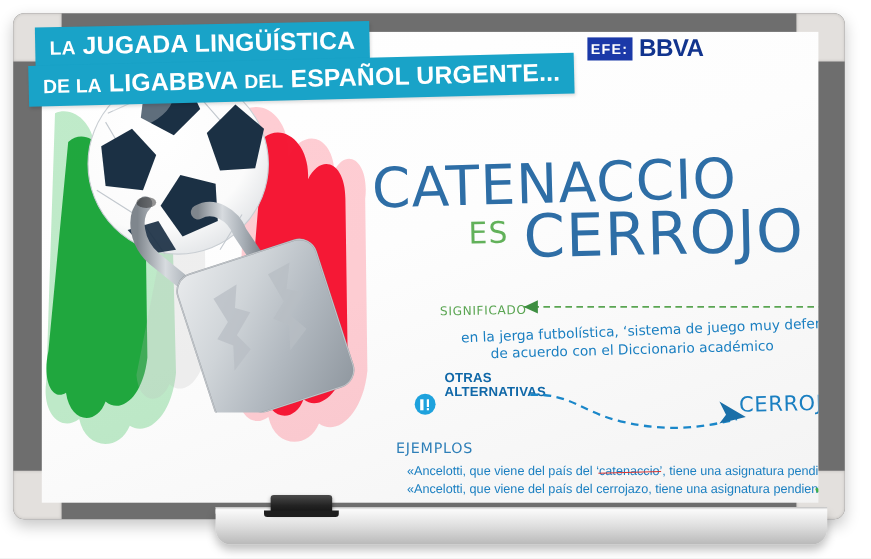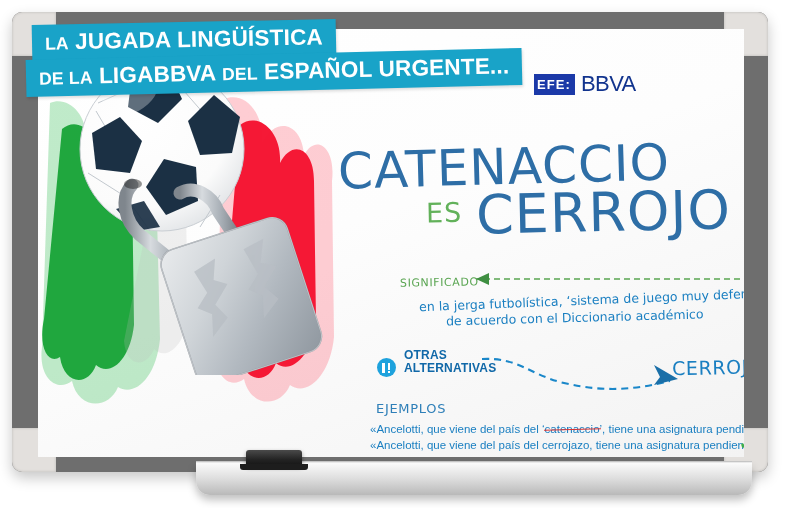--- a/index.html
+++ b/index.html
@@ -62,28 +62,28 @@
   .banner{
     position:absolute;background:#19a3c8;color:#ffffff;
     font-weight:bold;letter-spacing:.2px;white-space:nowrap;
     box-shadow:1px 2px 3px rgba(0,0,0,.13);
   }
   .banner1{left:32px;top:22px;padding:5px 13px 6px 13px;font-size:22.5px;transform:rotate(-1.1deg);}
   .banner2{left:26px;top:54px;padding:5px 13px 6px 13px;font-size:22.5px;transform:rotate(-1.4deg);}
   .banner .sm{font-size:17.5px;}
 
   
-  .logo-efe{position:absolute;left:534px;top:33px;display:flex;align-items:center;gap:6px;margin-top:40px;}
+  .logo-efe{position:absolute;left:534px;top:33px;display:flex;align-items:center;gap:6px;}
   .efe-box{
     background:#1b39a8;color:#ffffff;font-weight:bold;font-size:13px;
     padding:4px 4px 4px 3px;letter-spacing:1.1px;line-height:1;
     font-family:"Liberation Sans", sans-serif;
   }
   .fundeu{font-size:27px;color:#4a9aa8;letter-spacing:-.5px;line-height:1;}
-  .bbva{font-size:22px;color:#12348e;font-weight:normal;letter-spacing:-.6px;line-height:1;}
+  .bbva{font-size:22px;color:#12348e;font-weight:bold;letter-spacing:-.6px;line-height:1;}
 
   
   .headline{position:absolute;left:0;top:0;width:100%;height:100%;pointer-events:none;}
   .hl-word{
     position:absolute;color:#2e6ea6;font-weight:normal;
     font-family:"DejaVu Sans", sans-serif;white-space:nowrap;
     letter-spacing:1px;
   }
   .hl-cat{left:300px;top:109px;font-size:50px;transform:rotate(-1.6deg);}
   .hl-es{left:388px;top:168px;font-size:27px;color:#62b15a;transform:rotate(-1.2deg);}
@@ -106,32 +106,32 @@
   
   .alt-icon{
     position:absolute;left:339px;top:329px;width:19px;height:19px;border-radius:50%;
     background:#1ea2dd;
   }
   .alt-icon .bar{position:absolute;background:#ffffff;}
   .alt-icon .b1{left:5px;top:4.5px;width:2.6px;height:10px;}
   .alt-icon .b2{left:10.5px;top:4.5px;width:2.6px;height:7px;}
   .alt-icon .b3{left:10.5px;top:12.6px;width:2.6px;height:2.2px;}
   .alt-text{
-    position:absolute;left:366px;top:320px;font-size:12px;color:#1068a8;
+    position:absolute;left:366px;top:308px;font-size:12px;color:#1068a8;
     font-weight:bold;line-height:12.5px;letter-spacing:.2px;
   }
   .cerrojazo{
     position:absolute;left:634px;top:327px;font-size:19px;color:#1a7fc1;
     font-family:"DejaVu Sans", sans-serif;letter-spacing:.6px;transform:rotate(-1.3deg);
   }
 
   
   .ej-label{
     position:absolute;left:322px;top:372px;font-size:13px;color:#2e7fb8;
-    font-family:"DejaVu Sans", sans-serif;letter-spacing:.7px;margin-left:16px;
+    font-family:"DejaVu Sans", sans-serif;letter-spacing:.7px;
   }
   .ex-row{position:absolute;font-size:11.5px;color:#1a7fc1;white-space:nowrap;}
   .ex1a{left:332px;top:394px;}
   .ex1b{left:332px;top:410px;}
   .strike{position:relative;}
   .strike::after{
     content:"";position:absolute;left:-1px;right:-1px;top:54%;height:1.3px;
     background:#d83232;transform:rotate(-1.6deg);
   }
   .tick{

